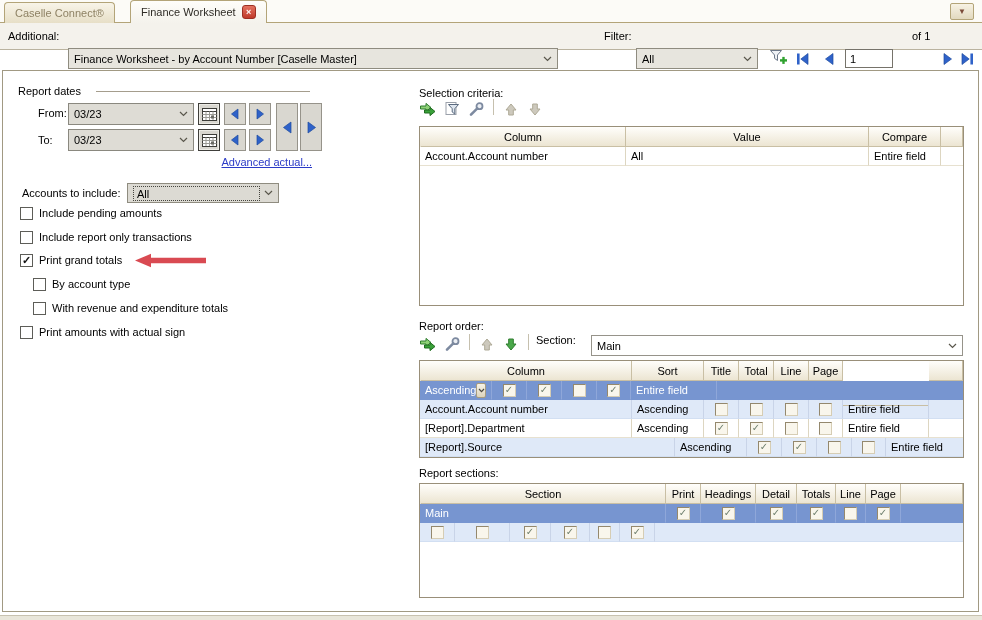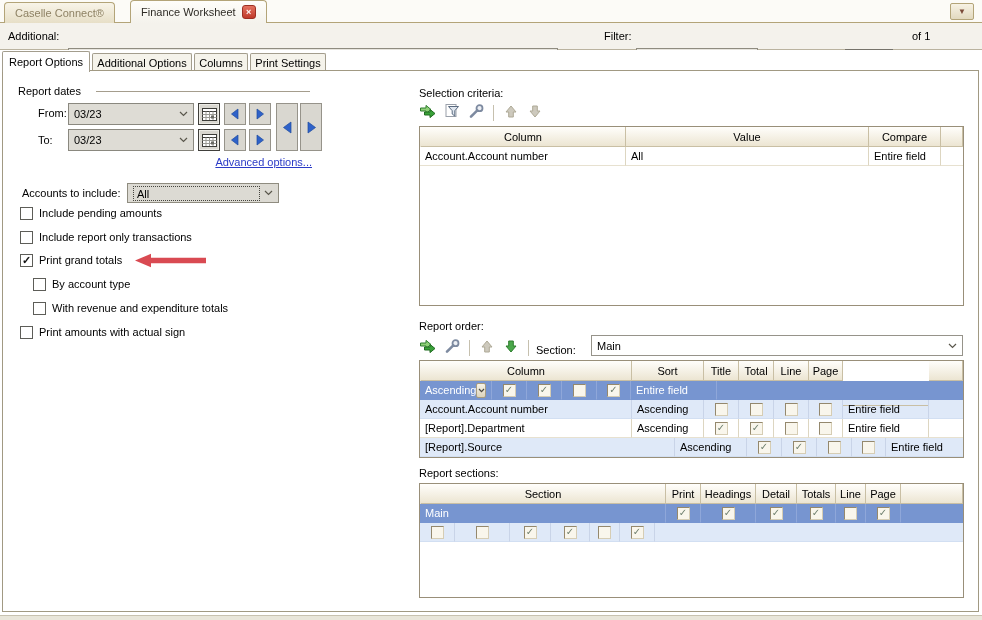--- a/index.html
+++ b/index.html
@@ -46,21 +46,21 @@
   .adv-link{position:absolute;left:215px;top:156px;width:97px;text-align:right;color:#2b3bc7;text-decoration:underline;white-space:nowrap;cursor:pointer}
   .acc-combo{left:127px;top:183px;width:152px;height:20px;background:#dcdad3}
   .acc-combo .focus-box{flex:1;border:1px dotted #45443e;padding:0 3px;height:15px;line-height:14px;overflow:hidden;white-space:nowrap}
   .cb-row{position:absolute;display:flex;align-items:center;height:14px}
   .cb{width:13px;height:13px;background:#fff;border:1px solid #5d5d58;display:flex;align-items:center;justify-content:center;font-size:11px;font-weight:bold;line-height:11px;color:#141414;flex:0 0 auto}
   .cb-label{margin-left:6px;white-space:nowrap}
   .red-arrow{margin-left:12px;display:flex;align-items:center}
 
   
   .rp-label{position:absolute;white-space:nowrap}
-  .toolbar{position:absolute;display:flex;align-items:flex-end;gap:4px;height:22px}
+  .toolbar{position:absolute;display:flex;align-items:flex-start;gap:4px;height:22px}
   .tbtn{width:20px;height:20px;display:flex;align-items:center;justify-content:center}
   .tsep{width:1px;height:16px;background:#c6c0ae;margin:0 3px}
   .section-combo{left:591px;top:335px;width:372px;height:21px;background:#fff;border:1px solid #96938a}
 
   
   .grid{position:absolute;background:#fff;border:1px solid #998f79;overflow:hidden}
   .ghead{display:flex;height:20px}
   .hcell{flex:0 0 auto;background:linear-gradient(#fffefb,#ece5d2);border:1px solid #c9bfa4;border-left:none;border-top:none;border-radius:0 0 0 0;display:flex;align-items:center;justify-content:center;white-space:nowrap;overflow:hidden}
   .hcell:first-child{border-left:1px solid #c9bfa4;border-left-color:transparent}
   .hcell.filler{flex:1 1 auto}
@@ -139,34 +139,20 @@
         </svg>
     </span>
     <span class="nav-btn" style="left:958px">
       <svg width="15" height="14">
           <polygon points="2,1.5 9.2,7 2,12.5" fill="#2f62c9" stroke="#1c4a9e" stroke-width="0.7"></polygon>
           <rect x="10.4" y="1.5" width="2.6" height="11" fill="#2f62c9"></rect>
         </svg>
     </span>
   </div>
 
-  <div class="page-tabs">
-    <div class="ptab active pt0">
-        <span>Report Options</span>
-      </div>
-    <div class="ptab pt1">
-        <span>Additional Options</span>
-      </div>
-    <div class="ptab pt2">
-        <span>Columns</span>
-      </div>
-    <div class="ptab pt3">
-        <span>Print Settings</span>
-      </div>
-  </div>
 
   <div class="content"></div>
 
   <span class="group-label">Report dates</span>
   <span class="group-line"></span>
 
   <span class="lbl" style="left:38px;top:107px">From:</span>
   <div class="combo date-combo" style="left:68px;top:103px;height:22px">
     <span class="ctext">03/23</span>
     <span class="chev">
@@ -234,21 +220,21 @@
       <svg width="11" height="13">
         <polygon points="9,1 1.5,6.5 9,12" fill="#2f62c9" stroke="#1c4a9e" stroke-width="0.7"></polygon>
       </svg>
     </span>
   <span class="sq-btn" style="left:300px;top:103px;height:48px">
       <svg width="11" height="13">
         <polygon points="2,1 9.5,6.5 2,12" fill="#2f62c9" stroke="#1c4a9e" stroke-width="0.7"></polygon>
       </svg>
     </span>
 
-  <a class="adv-link">Advanced options...</a>
+  <a class="adv-link">Advanced actual...</a>
 
   <span class="lbl" style="left:22px;top:187px">Accounts to include:</span>
   <div class="combo acc-combo">
     <span class="focus-box">All</span>
     <span class="chev">
         <svg width="9" height="6">
           <path d="M1 1 L4.5 4.5 L8 1" fill="none" stroke="#5a574c" stroke-width="1.2"></path>
         </svg>
       </span>
   </div>

